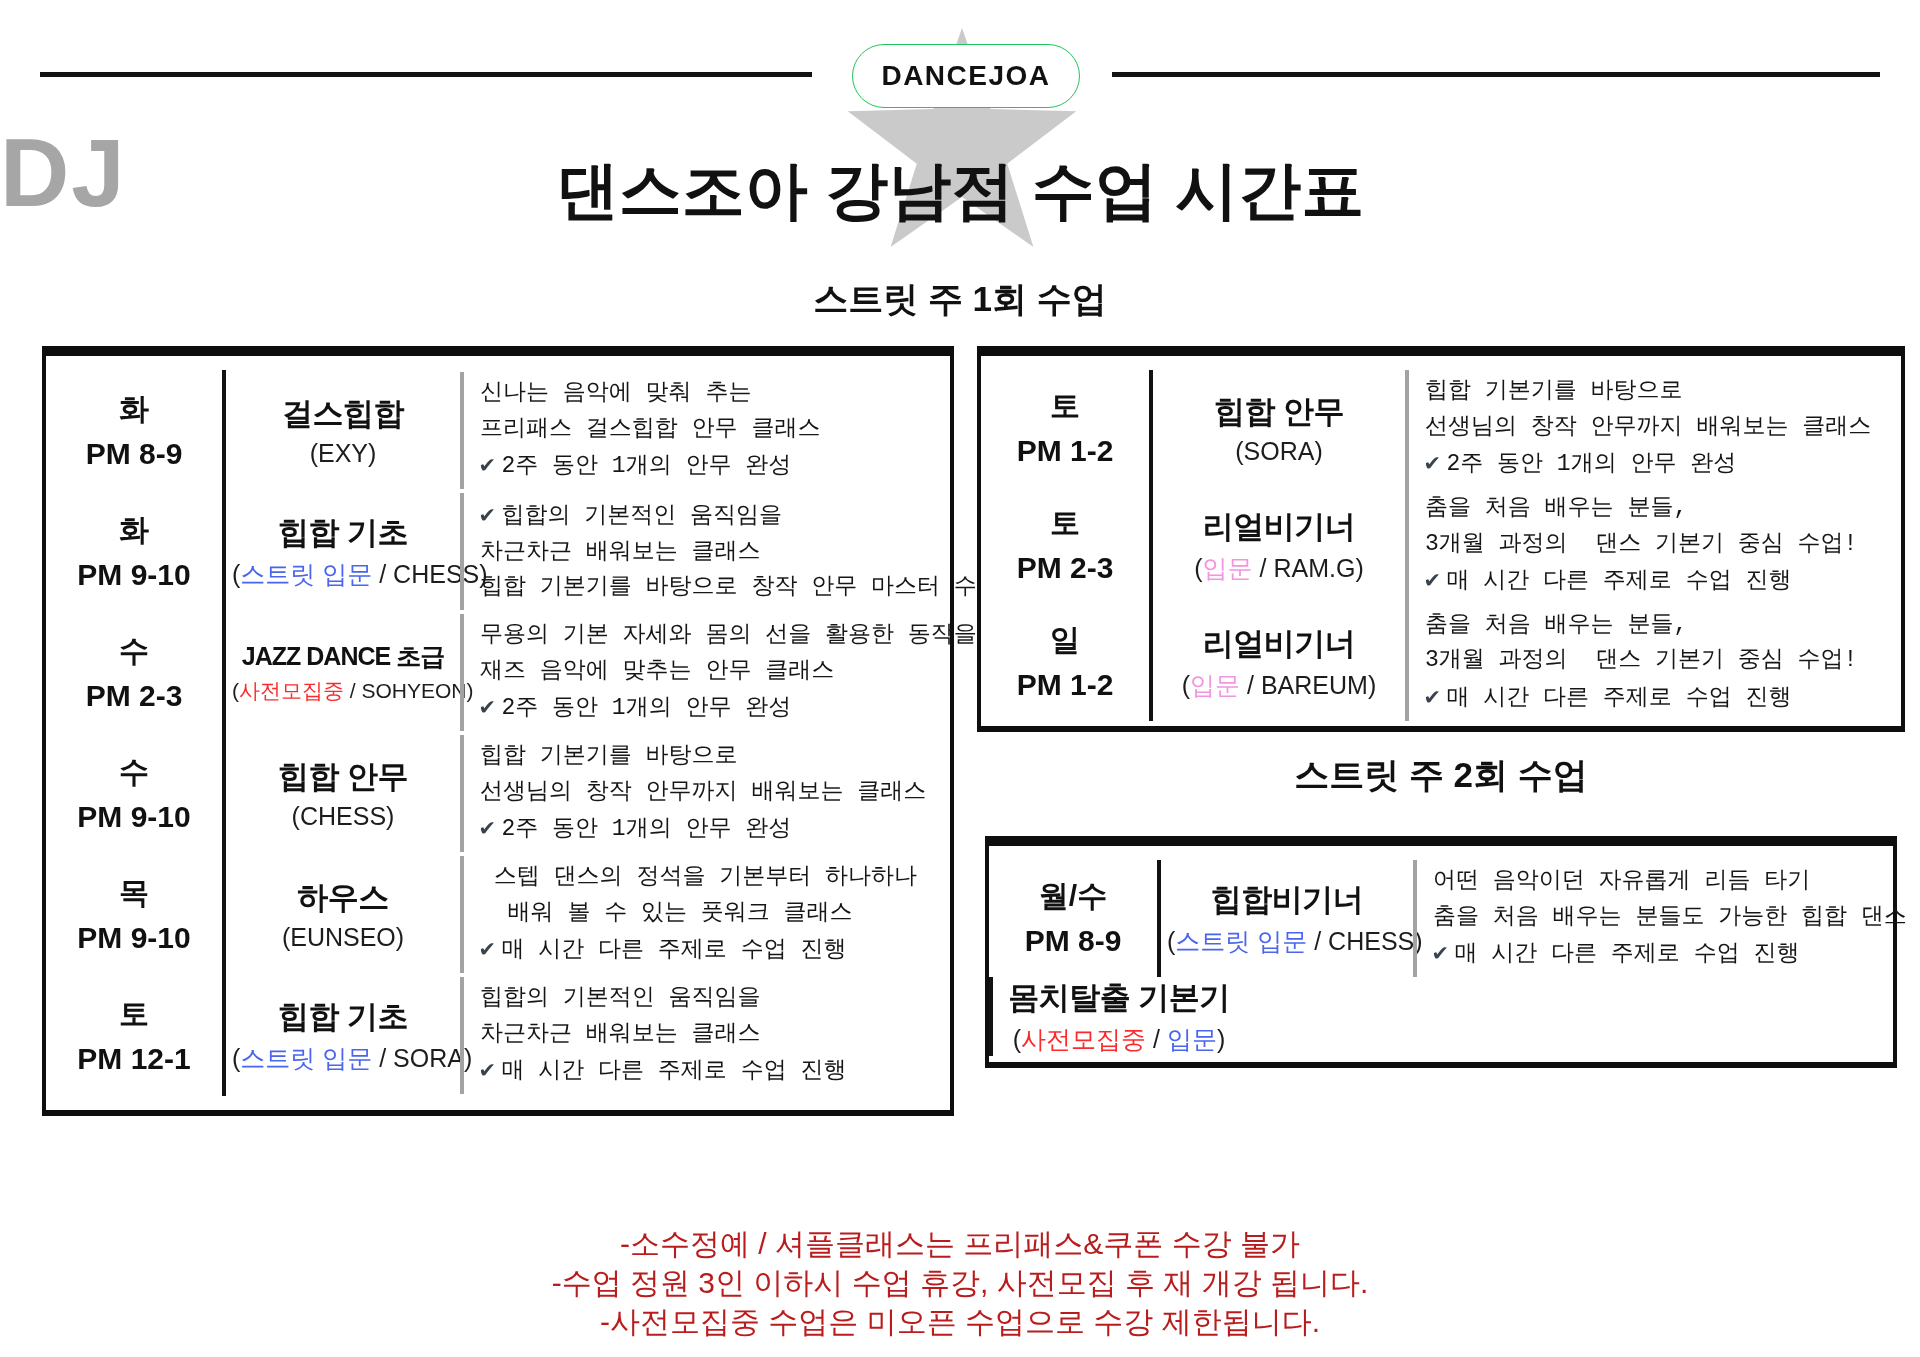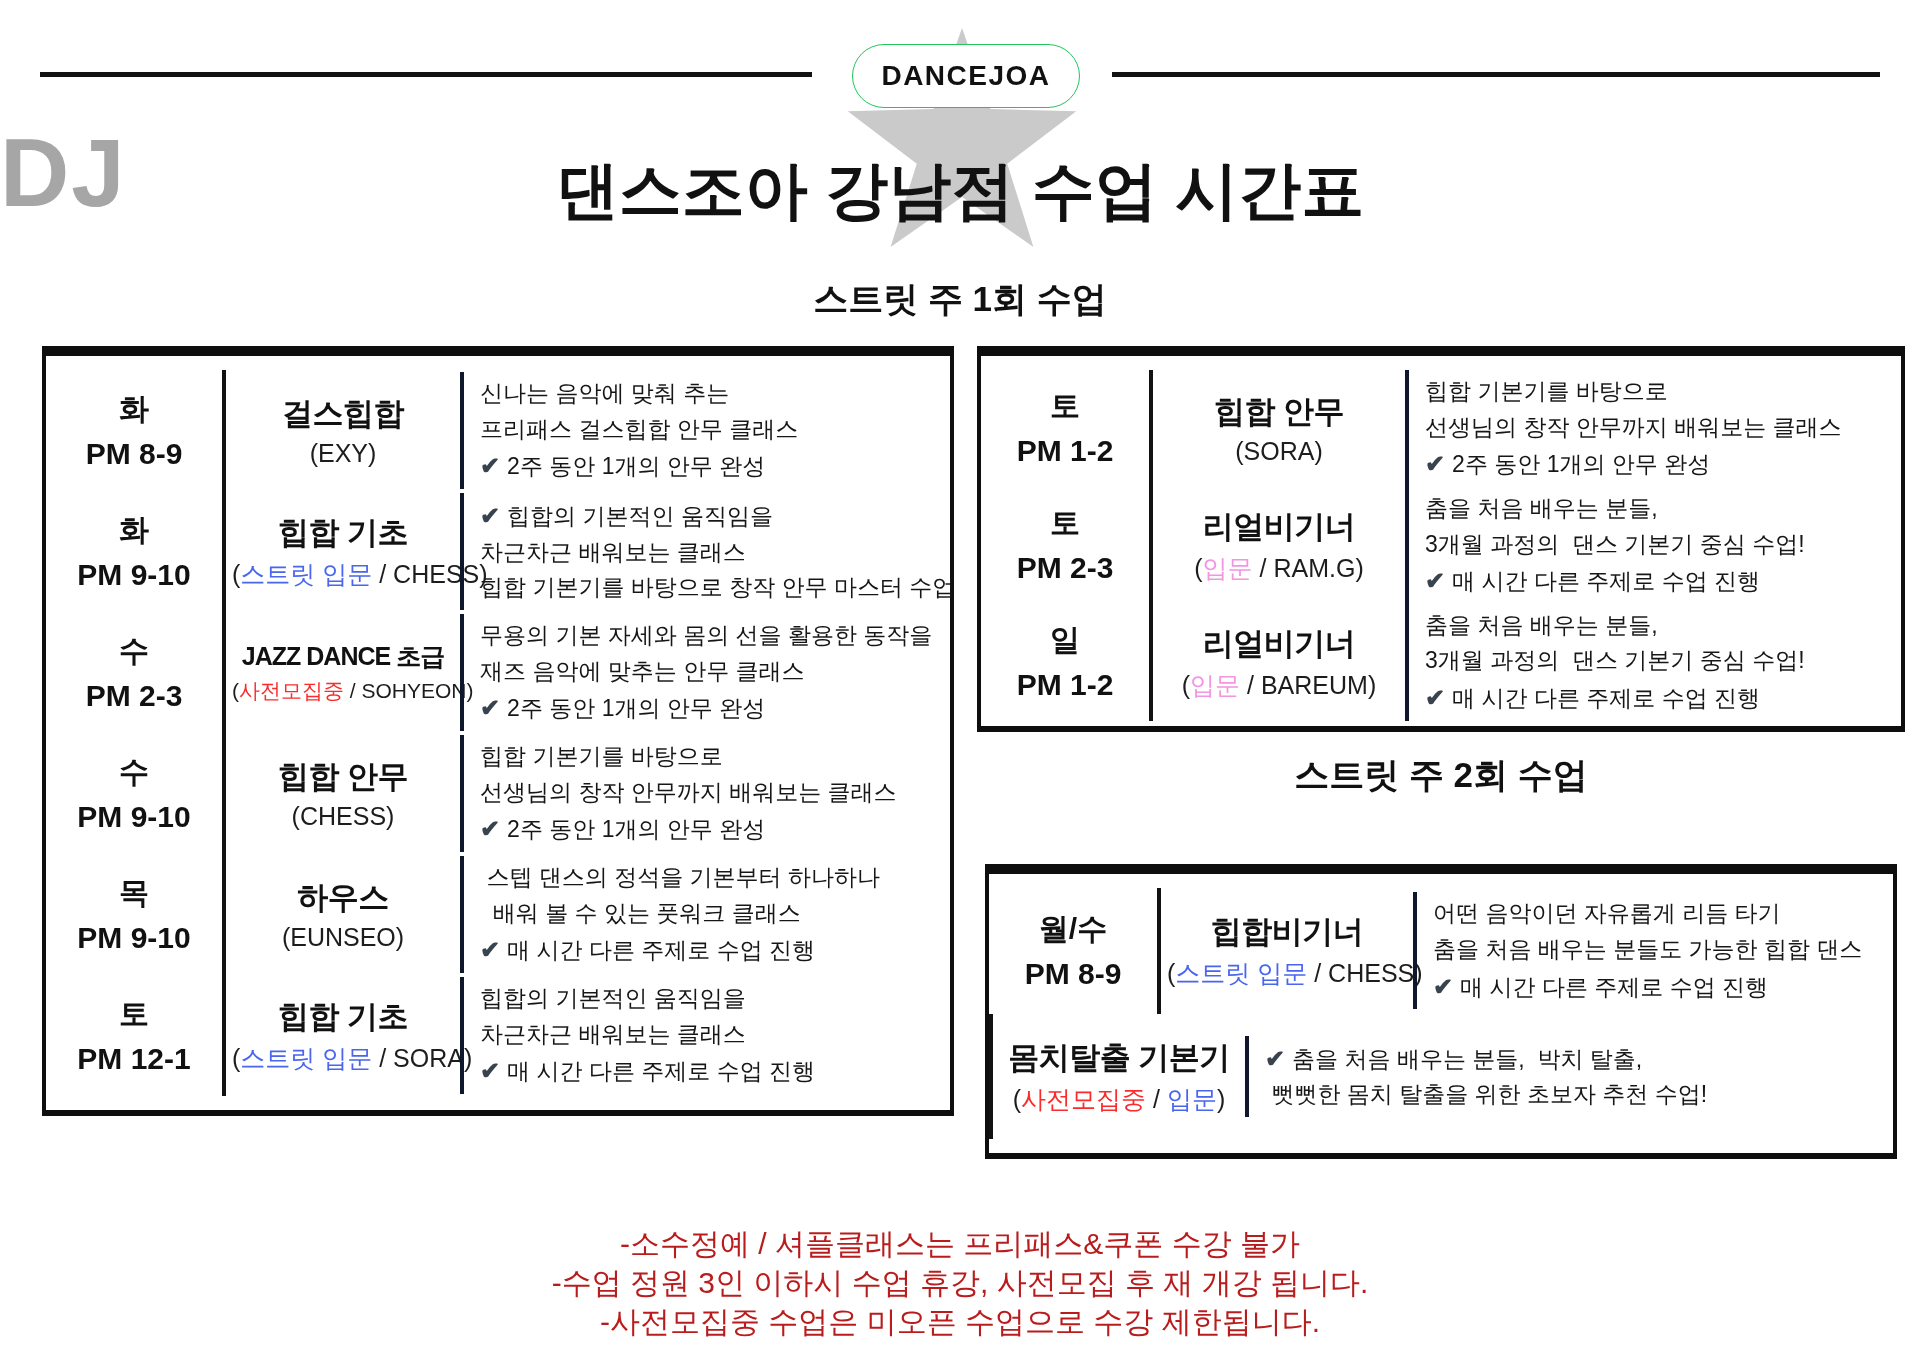--- a/index.html
+++ b/index.html
@@ -27,35 +27,35 @@
   
   .section-heading { position:absolute; text-align:center; font-size:35px; font-weight:700; z-index:4; }
   .heading-once  { left:0; top:276px; width:100%; }
   .heading-twice { left:985px; top:752px; width:912px; }
 
   
   .sched-box { position:absolute; border:4px solid #0e0e0e; border-top-width:10px; border-bottom-width:6px;
     background:#fff; display:flex; flex-direction:column; justify-content:space-evenly; padding:14px 0; }
   .box-left   { left:42px;  top:346px; width:912px; height:770px; }
   .box-right1 { left:977px; top:346px; width:928px; height:386px; }
-  .box-right2 { left:985px; top:836px; width:912px; height:295px;margin-top:28px; }
+  .box-right2 { left:985px; top:836px; width:912px; height:232px; }
 
   .row { display:flex; align-items:center; flex:1; }
   .col-time { width:176px; text-align:center; font-weight:800; font-size:30px; line-height:1.5; flex-shrink:0; }
   .box-right1 .col-time, .box-right2 .col-time { width:168px; }
   .col-class { width:238px; flex-shrink:0; align-self:stretch; border-left:4px solid #121212;
     display:flex; flex-direction:column; justify-content:center; text-align:center; padding:0 6px; }
   .box-right1 .col-class, .box-right2 .col-class { width:256px; }
   .class-name { font-size:31px; font-weight:800; letter-spacing:-0.5px; }
   .class-name.small { font-size:25px; letter-spacing:-1px; }
   .class-sub { font-size:25px; margin-top:4px; color:#1d1d1d; white-space:pre; }
   .class-sub.small { font-size:21px; }
   .class-sub:empty { display:none; }
   .col-desc { flex:1; padding-left:0; display:flex; align-items:center; }
-  .desc-block { border-left:4px solid #0f172a; padding:4px 0 4px 16px; }
+  .desc-block { border-left:4px solid #a3a3a3; padding:4px 0 4px 16px;font-family:Liberation Mono, monospace; }
   .desc-line { font-size:23px; line-height:1.55; color:#161616; white-space:pre; }
   .check { color:var(--check); font-weight:700; font-size:24px; margin-right:7px; }
   .c-blue { color:var(--c-blue); }
   .c-pink { color:var(--c-pink); }
   .c-red  { color:var(--c-red); }
 
   
   .footer-notes { position:absolute; left:0; top:1224px; width:100%; text-align:center;
     font-size:30px; font-weight:500; line-height:39px; color:#b91c1c; }
 </style>
@@ -250,26 +250,20 @@
             <div class="desc-line"><span>춤을 처음 배우는 분들도 가능한 힙합 댄스</span></div>
             <div class="desc-line"><span class="check">✔</span><span>매 시간 다른 주제로 수업 진행</span></div>
           </div>
     </div>
   </div>
       <div class="row">
     <div class="col-class">
       <div class="class-name">몸치탈출 기본기</div>
       <div class="class-sub"><span>(</span><span class="c-red">사전모집중</span><span> / </span><span class="c-blue">입문</span><span>)</span></div>
     </div>
-    <div class="col-desc">
-      <div class="desc-block">
-            <div class="desc-line"><span class="check">✔</span><span>춤을 처음 배우는 분들,  박치 탈출,</span></div>
-            <div class="desc-line"><span> 뻣뻣한 몸치 탈출을 위한 초보자 추천 수업!</span></div>
-          </div>
-    </div>
   </div>
     </div>
 
   <div class="footer-notes">
     <div>-소수정예 / 셔플클래스는 프리패스&amp;쿠폰 수강 불가</div>
     <div>-수업 정원 3인 이하시 수업 휴강, 사전모집 후 재 개강 됩니다.</div>
     <div>-사전모집중 수업은 미오픈 수업으로 수강 제한됩니다.</div>
   </div>
 </div>
 

